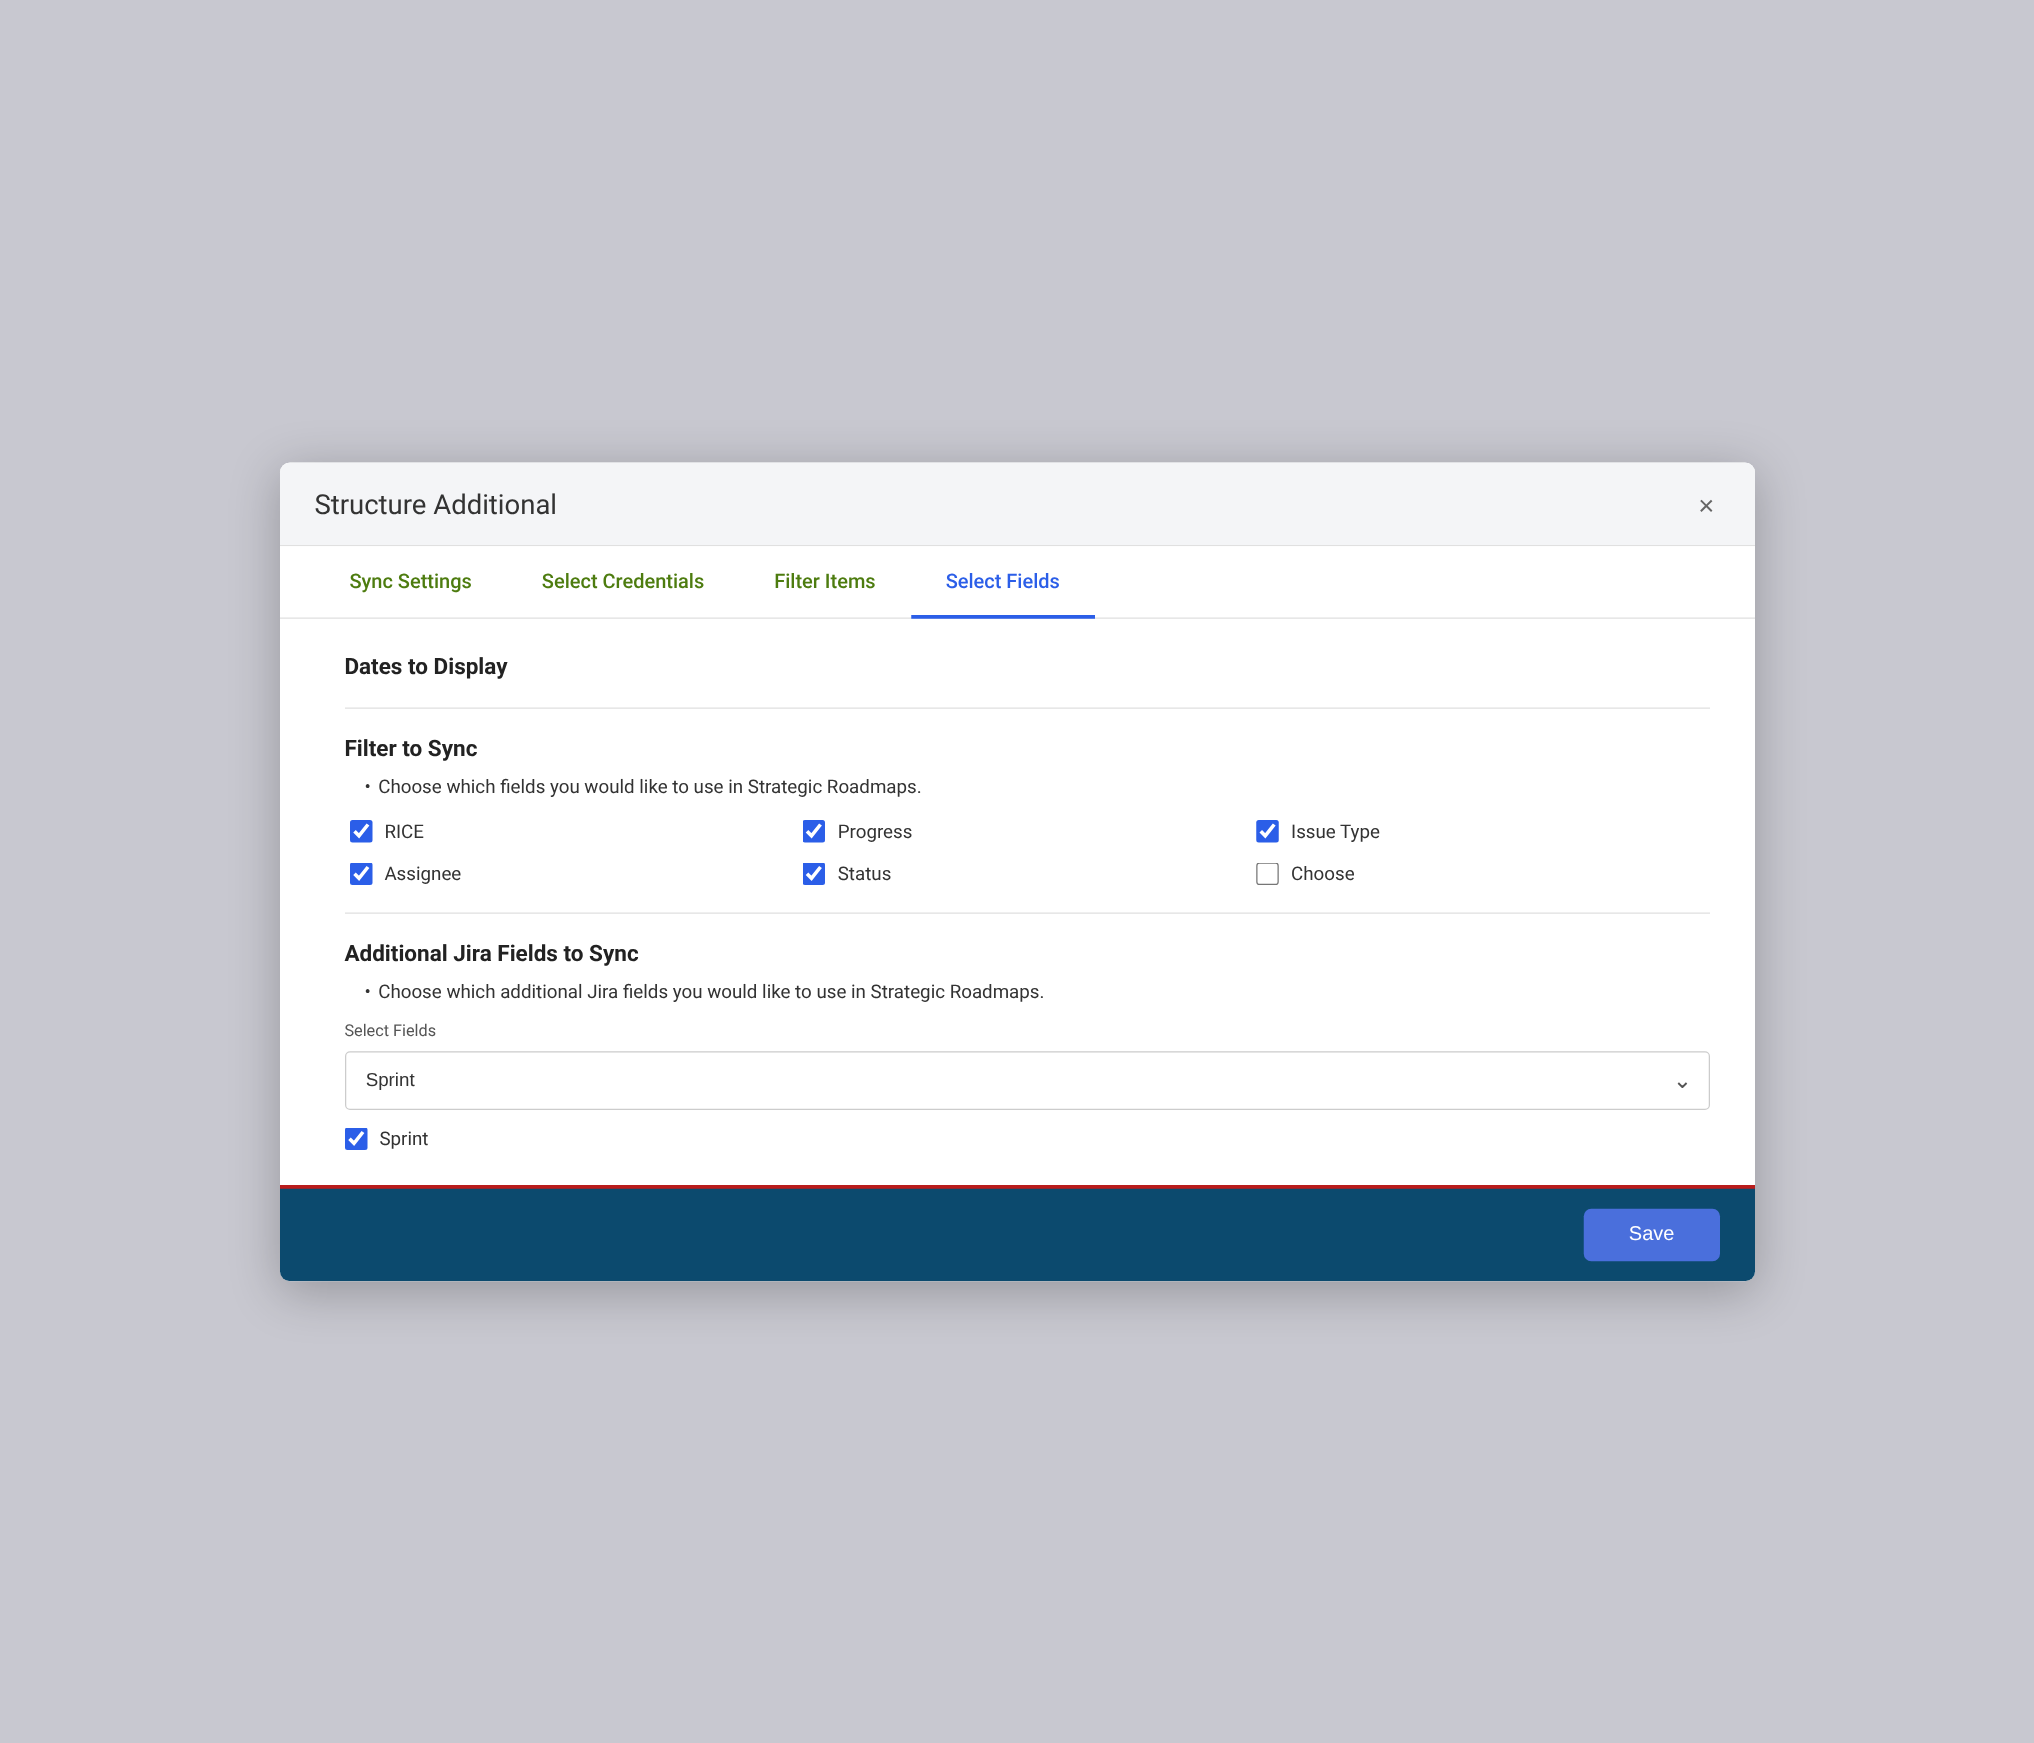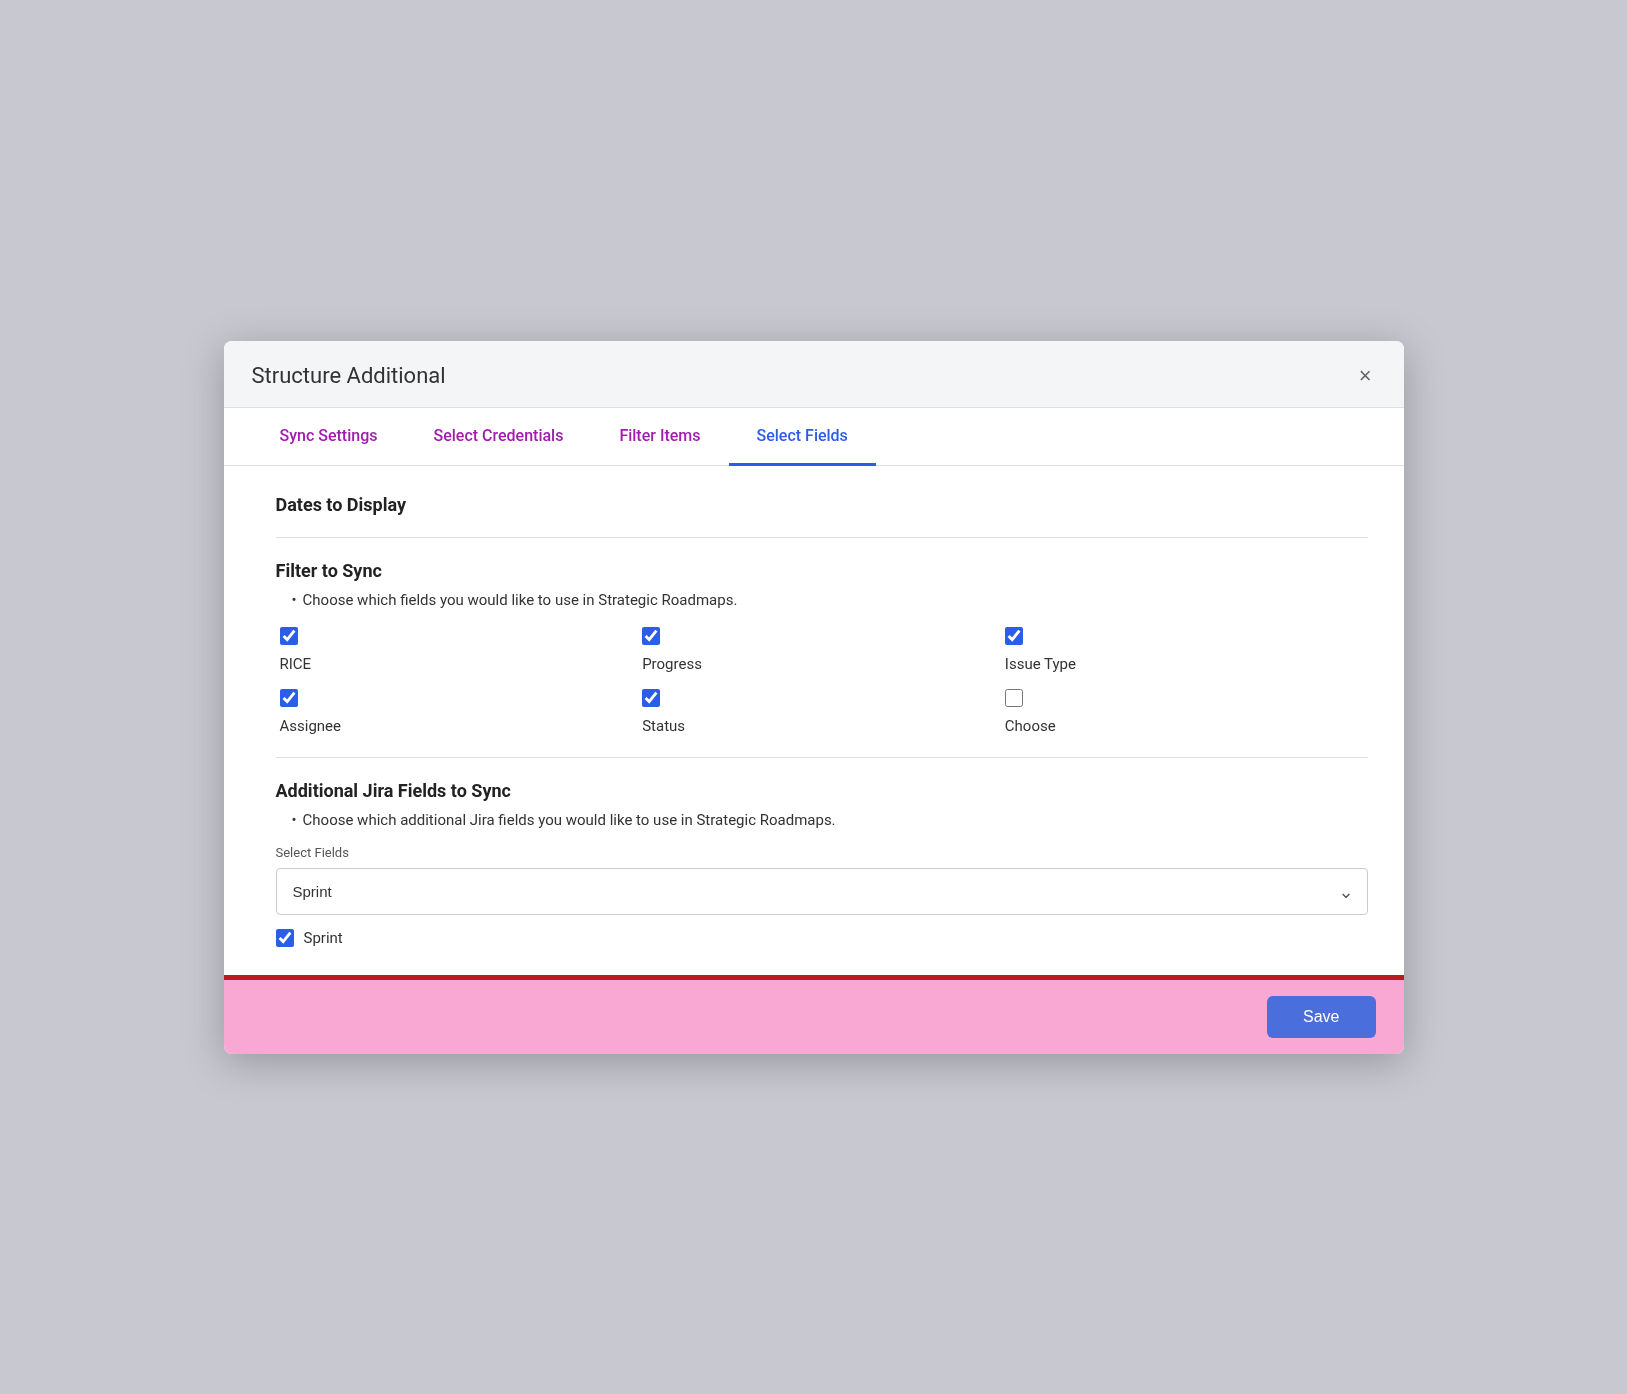--- a/index.html
+++ b/index.html
@@ -57,21 +57,21 @@
       display: flex;
       border-bottom: 1px solid #e0e0e0;
       background: #fff;
       padding: 0 28px;
     }
 
     .tab {
       padding: 18px 28px;
       font-size: 16px;
       font-weight: 500;
-      color: #a21caf;
+      color: #4d7c0f;
       cursor: pointer;
       border-bottom: 3px solid transparent;
       margin-bottom: -1px;
       white-space: nowrap;
     }
 
     .tab.active {
       color: #2b5ee8;
       border-bottom: 3px solid #2b5ee8;
     }
@@ -119,21 +119,20 @@
       gap: 16px 0;
       margin-top: 18px;
       margin-left: 4px;
     }
 
     .checkbox-item {
       display: flex;
       gap: 10px;
       font-size: 15px;
       color: #333;
-      flex-direction: column;
     }
 
     .checkbox-item input[type="checkbox"] {
       width: 18px;
       height: 18px;
       accent-color: #2b5ee8;
       cursor: pointer;
       border: 1px solid #aaa;
       border-radius: 3px;
     }
@@ -186,22 +185,22 @@
       width: 18px;
       height: 18px;
       accent-color: #2b5ee8;
       cursor: pointer;
     }
 
     .modal-footer {
       display: flex;
       justify-content: flex-end;
       padding: 16px 28px;
-      border-top: 5px solid #b91c1c;
-      background: #f9a8d4;
+      border-top: 3px solid #b91c1c;
+      background: #0c4a6e;
     }
 
     .save-btn {
       background: #4a6fdc;
       color: #fff;
       border: none;
       border-radius: 6px;
       padding: 12px 36px;
       font-size: 16px;
       font-weight: 500;

